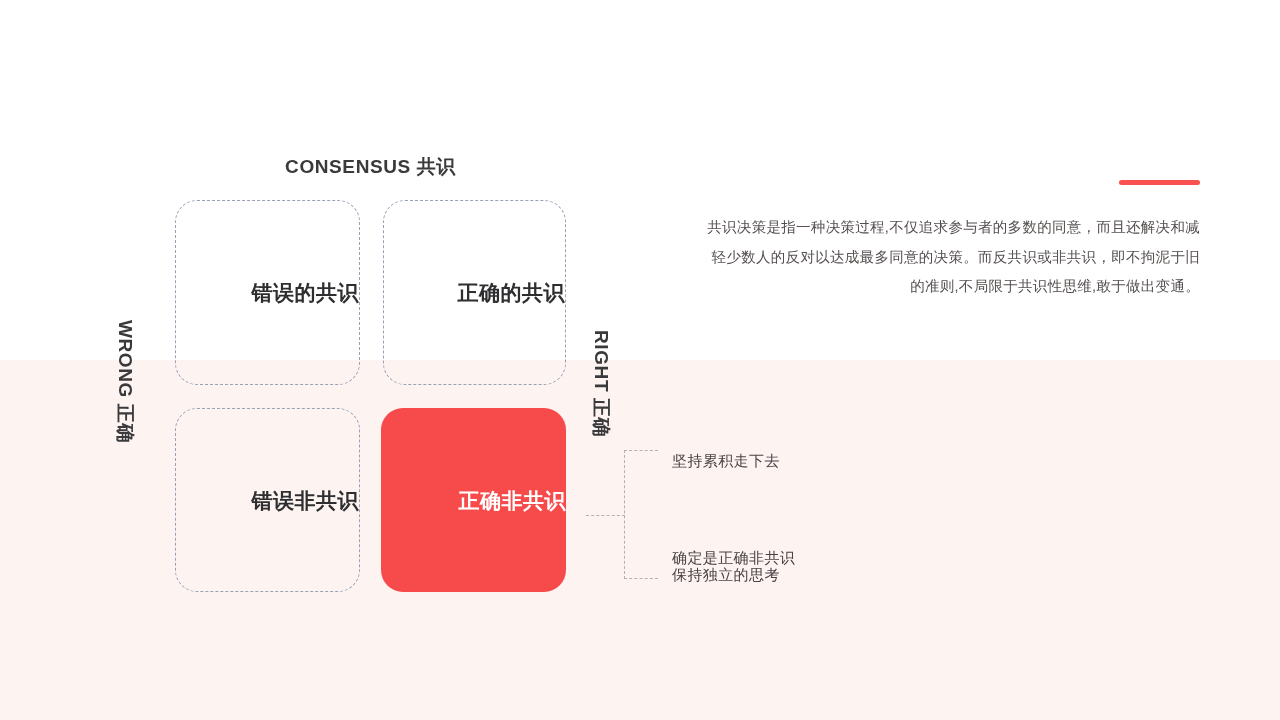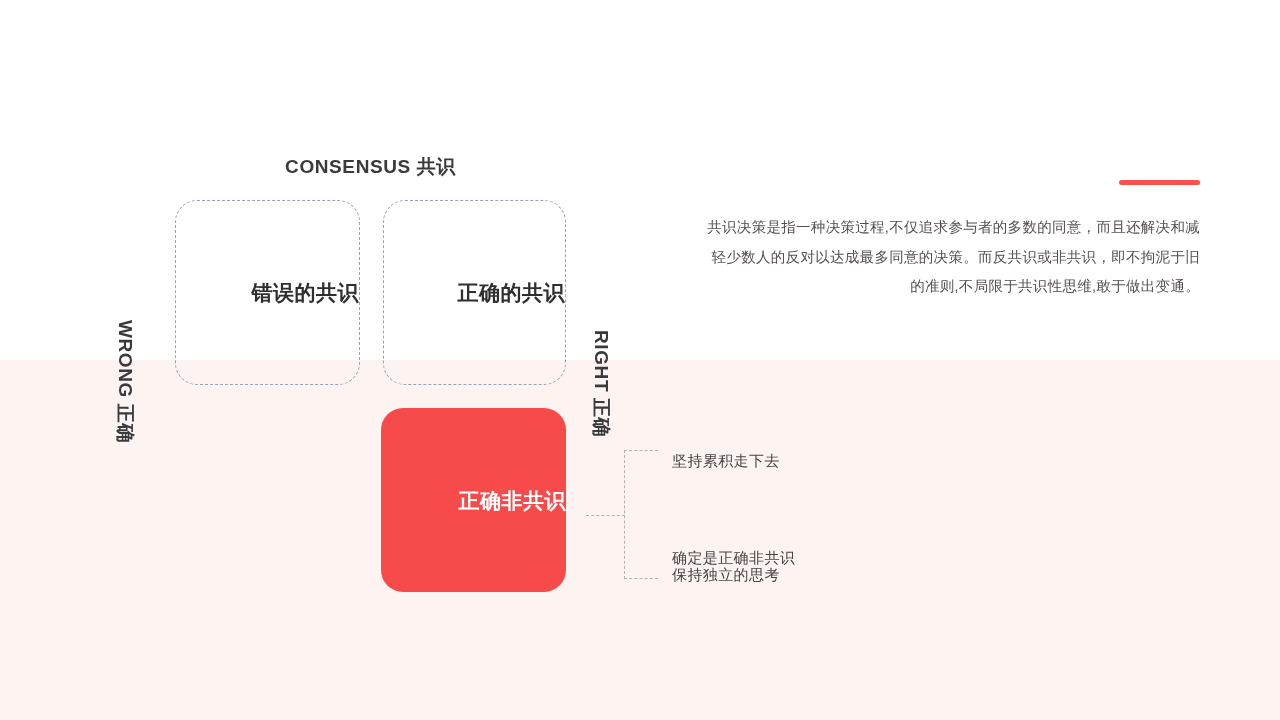--- a/index.html
+++ b/index.html
@@ -218,20 +218,23 @@
   <div class="axis-label-side" id="label-right-side">RIGHT 正确</div>
 
   <div class="cell cell-outline" id="cell-wrong-consensus" style="border-color: rgb(153, 161, 181);">
     <span class="cell-label">错误的共识</span>
   </div>
 
   <div class="cell cell-outline" id="cell-right-consensus" style="border-color: rgb(153, 161, 181);">
     <span class="cell-label">正确的共识</span>
   </div>
 
+  <div class="cell cell-outline" id="cell-wrong-no-consensus" style="border-color: rgb(153, 161, 181);">
+    <span class="cell-label">错误非共识</span>
+  </div>
 
   <div class="cell cell-filled" id="cell-right-no-consensus" style="background: rgb(247, 75, 75); padding-left: 36px;">
     <span class="cell-label">正确非共识</span>
   </div>
 </div>
 
 <div id="callout">
   <div id="bracket-stem" style="border-top-color: rgb(185, 174, 174); border-left-color: rgb(185, 174, 174);"></div>
   <div id="bracket-spine" style="border-top-color: rgb(185, 174, 174); border-left-color: rgb(185, 174, 174);"></div>
   <div id="bracket-arm-top" style="border-top-color: rgb(185, 174, 174); border-left-color: rgb(185, 174, 174);"></div>

